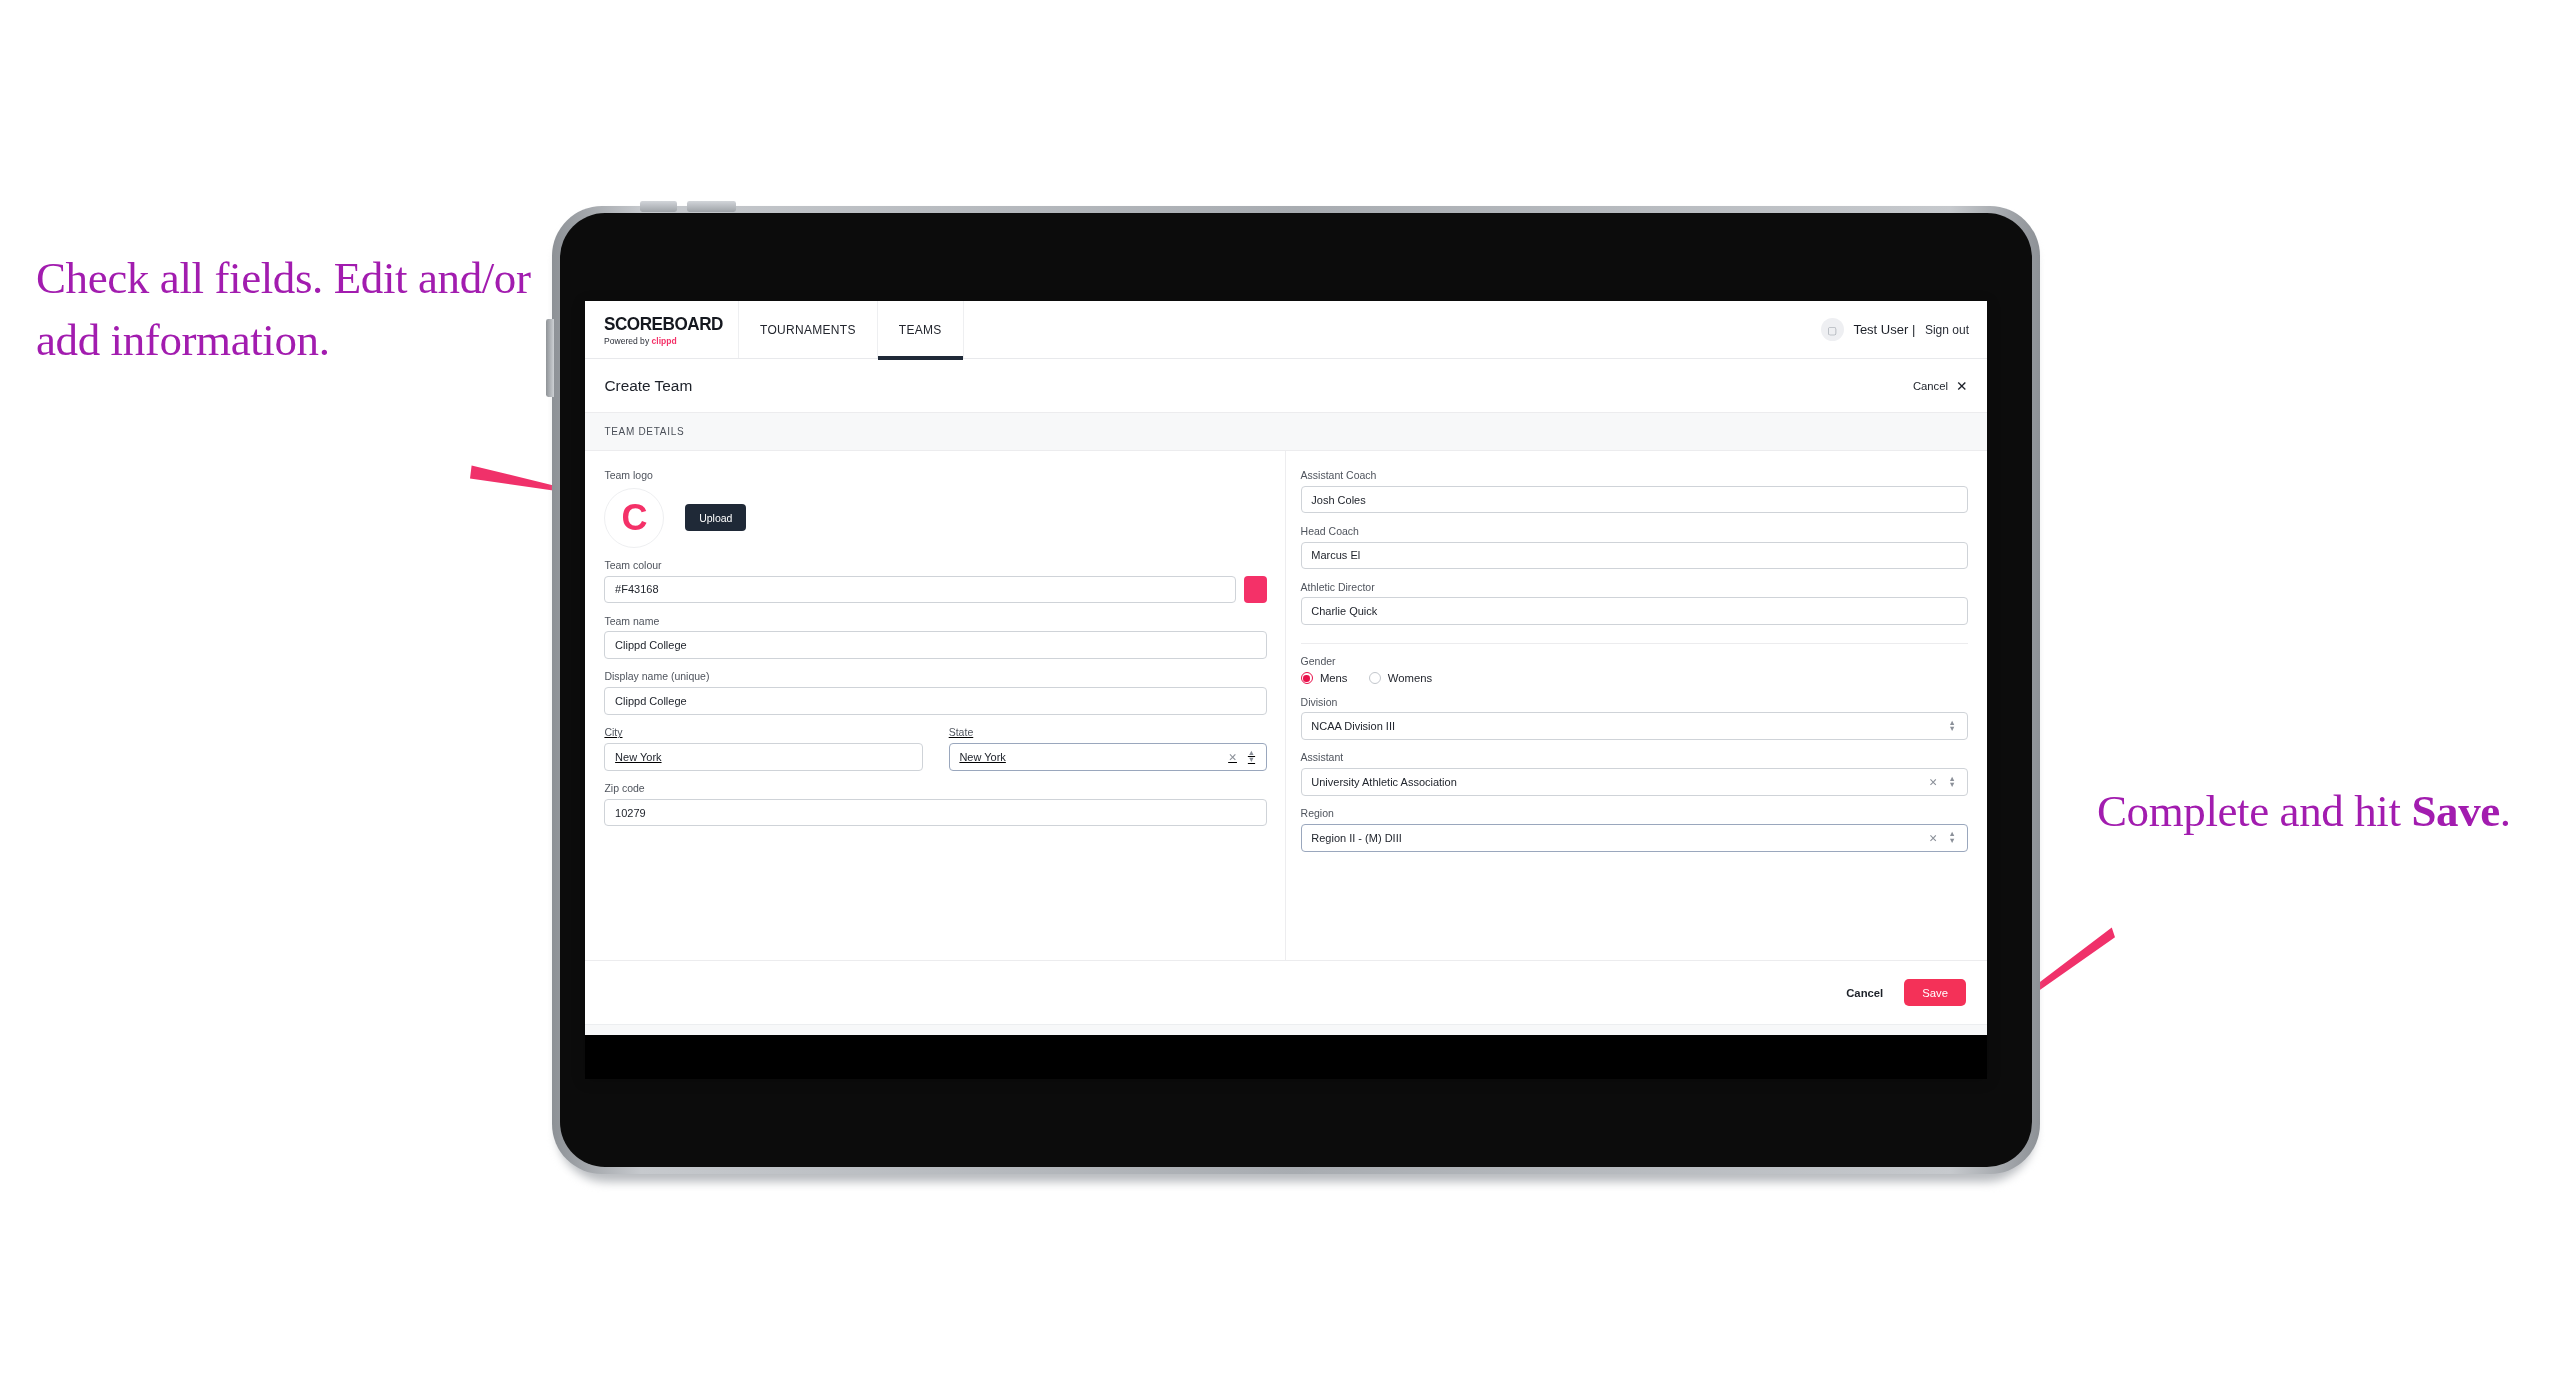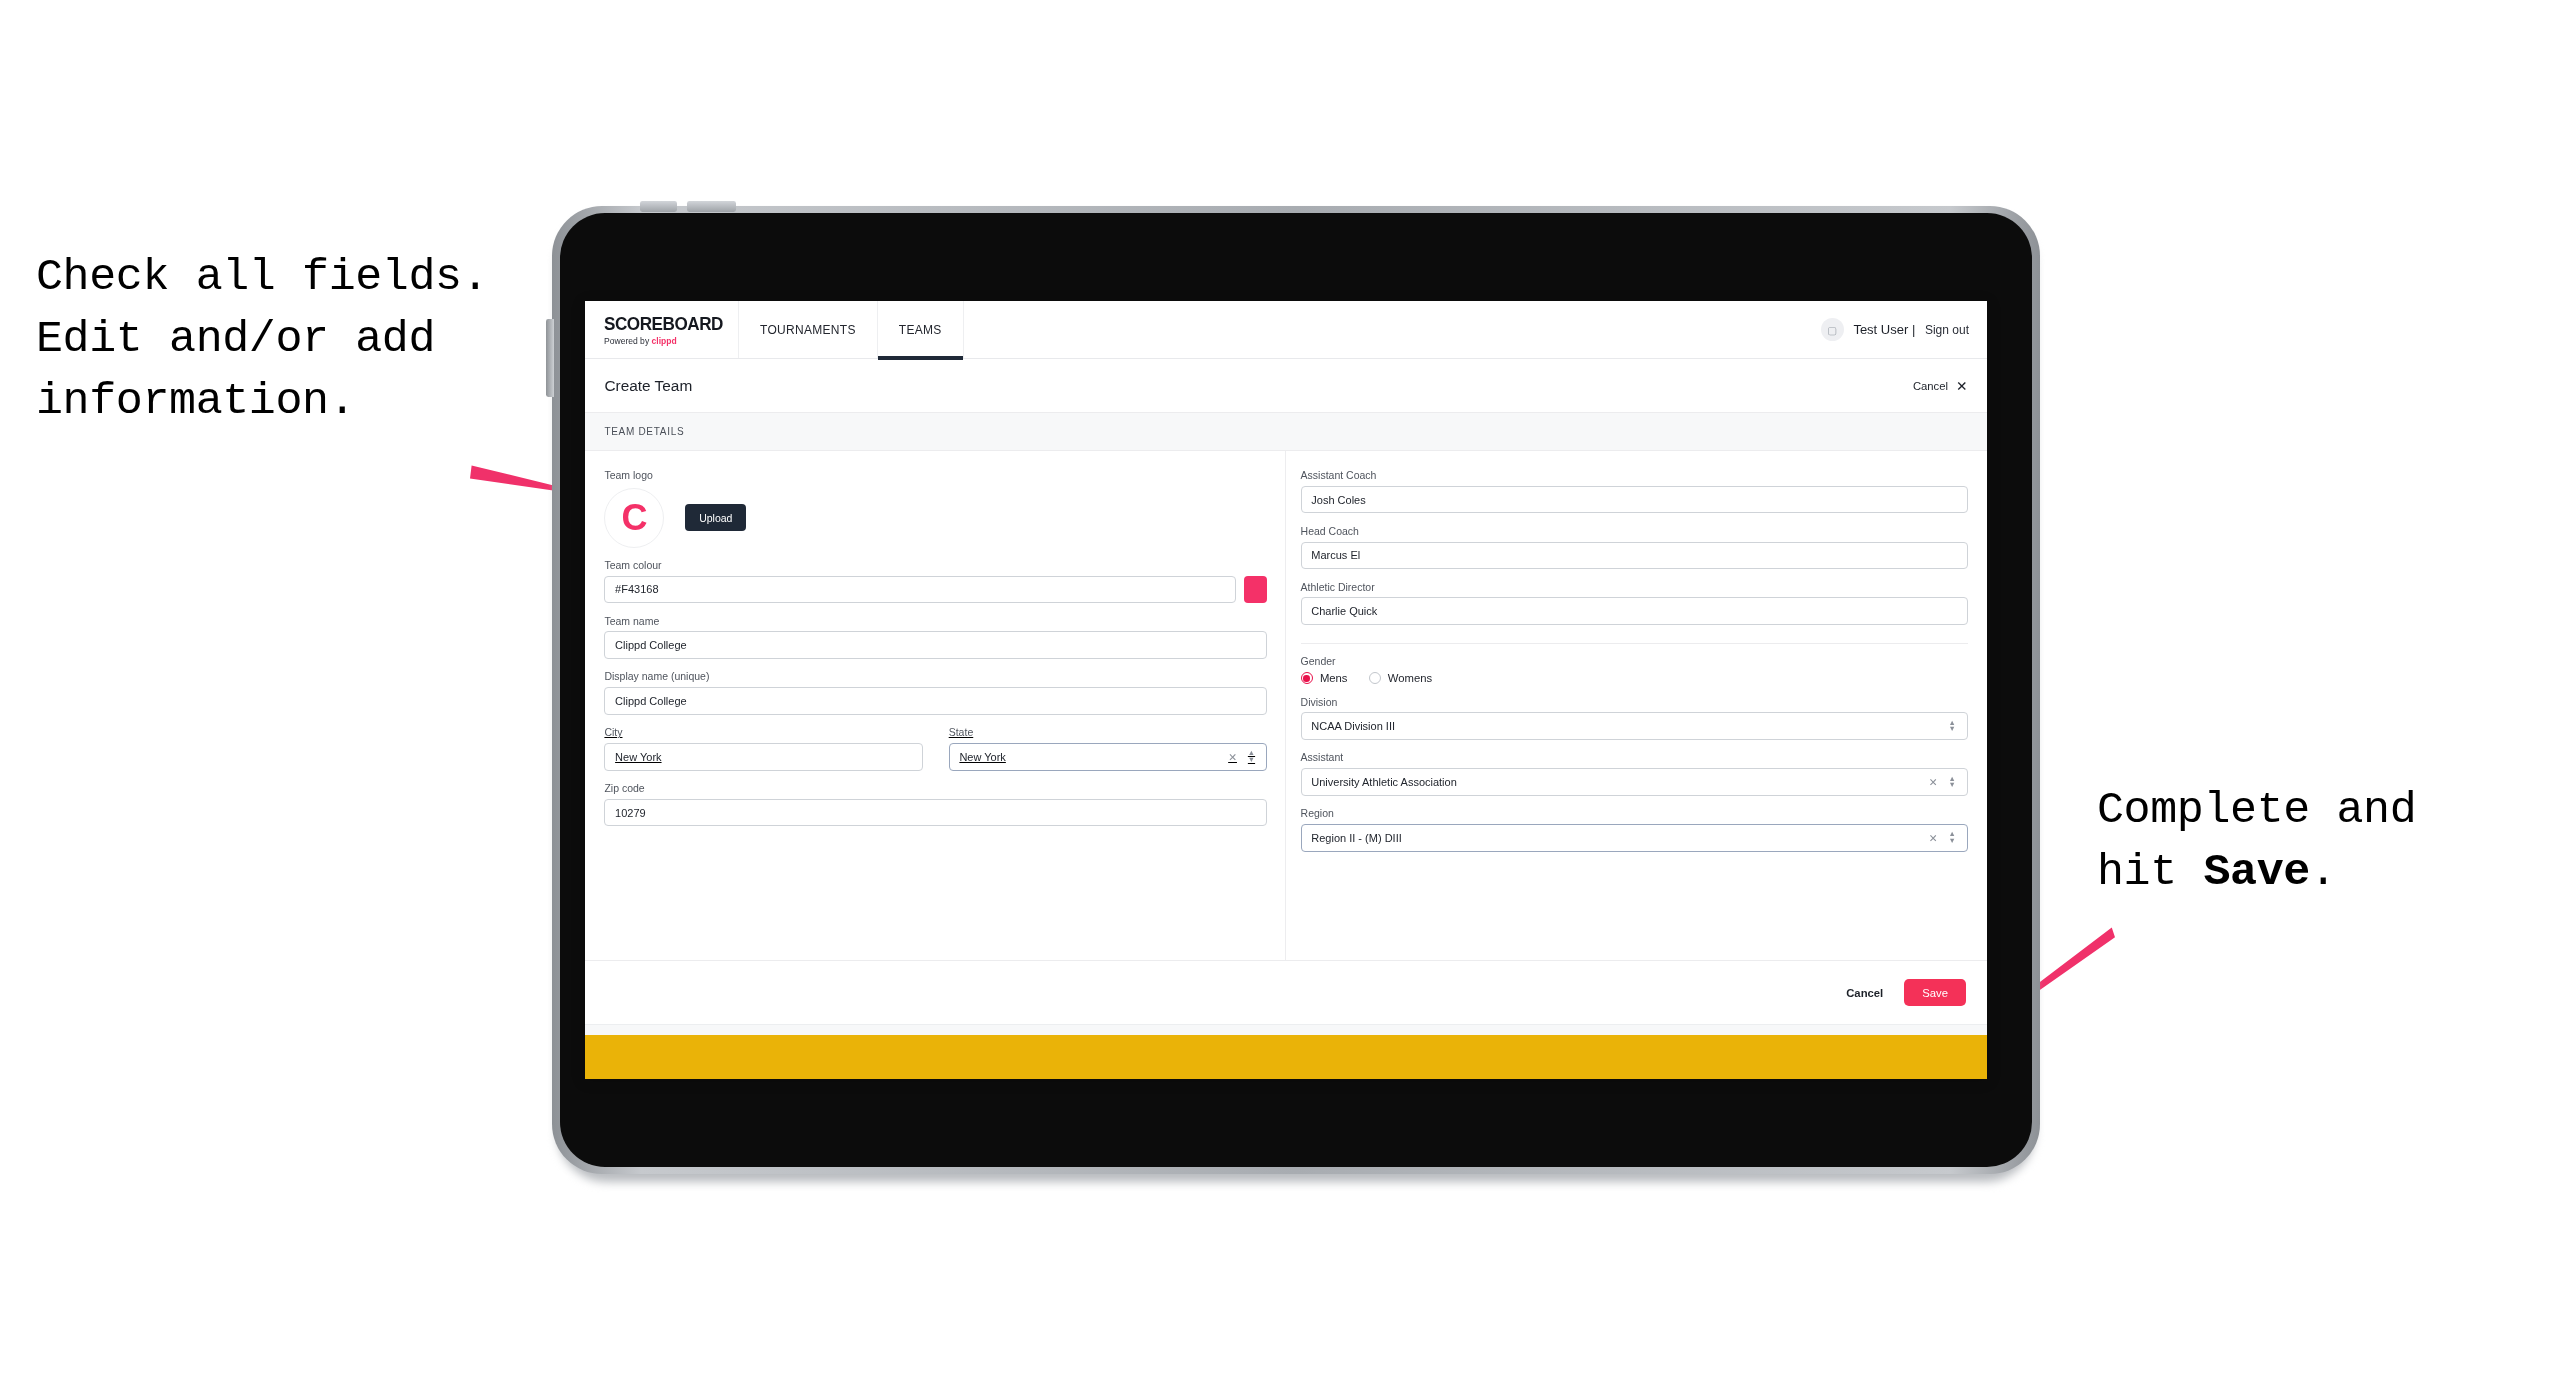--- a/index.html
+++ b/index.html
@@ -11,25 +11,25 @@
     width: 2576px;
     height: 1386px;
     position: relative;
     font-family: "Liberation Sans", sans-serif;
     overflow: hidden;
   }
 
   
   .annot {
     position: absolute;
-    color: #000000;
+    color: #a21caf;
     font-size: 45px;
     line-height: 1.38;
     letter-spacing: -0.4px;
-    font-family: Liberation Mono, monospace;
+    font-family: Liberation Serif, serif;
   }
   #annot-left  { left: 36px;  top: 247px; width: 502px; }
   #annot-right { left: 2097px; top: 780px; width: 421px; }
   .annot b { font-weight: bold; }
 
   .arrow { position: absolute; }
 
   
   #tablet {
     position: absolute;
@@ -89,21 +89,21 @@
   #cam-4 { top: 640px; width: 41px; height: 23px; }
   #cam-5 { top: 687px; width: 42px; height: 23px; }
 
   
   #screen {
     position: absolute;
     left: 585px;
     top: 301px;
     width: 1402px;
     height: 778px;
-    background: #eab308;
+    background: #000000;
     box-shadow: 0 2.4px 13px rgba(0,0,0,0.22);
     overflow: hidden;
   }
 
   
   #topnav {
     position: relative;
     height: 57px;
     border-bottom: 1.6px solid #e8e9ec;
     display: flex;

